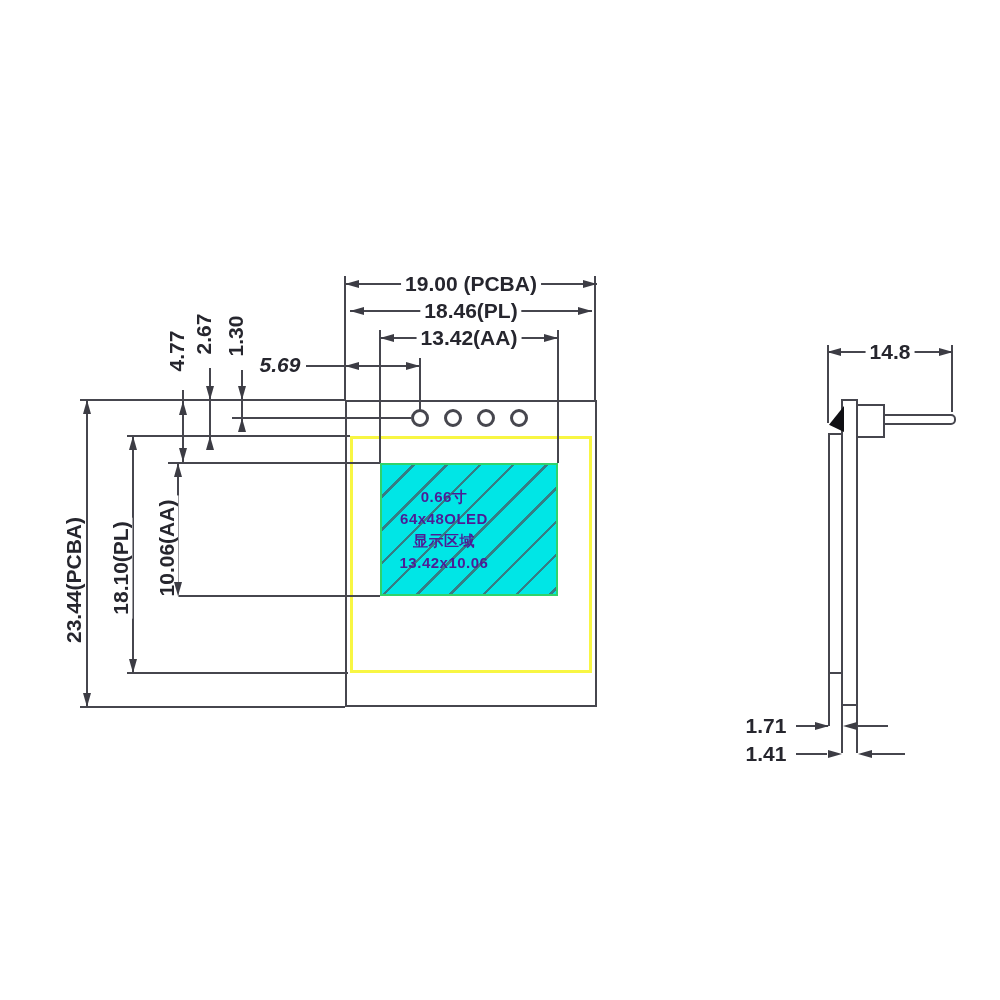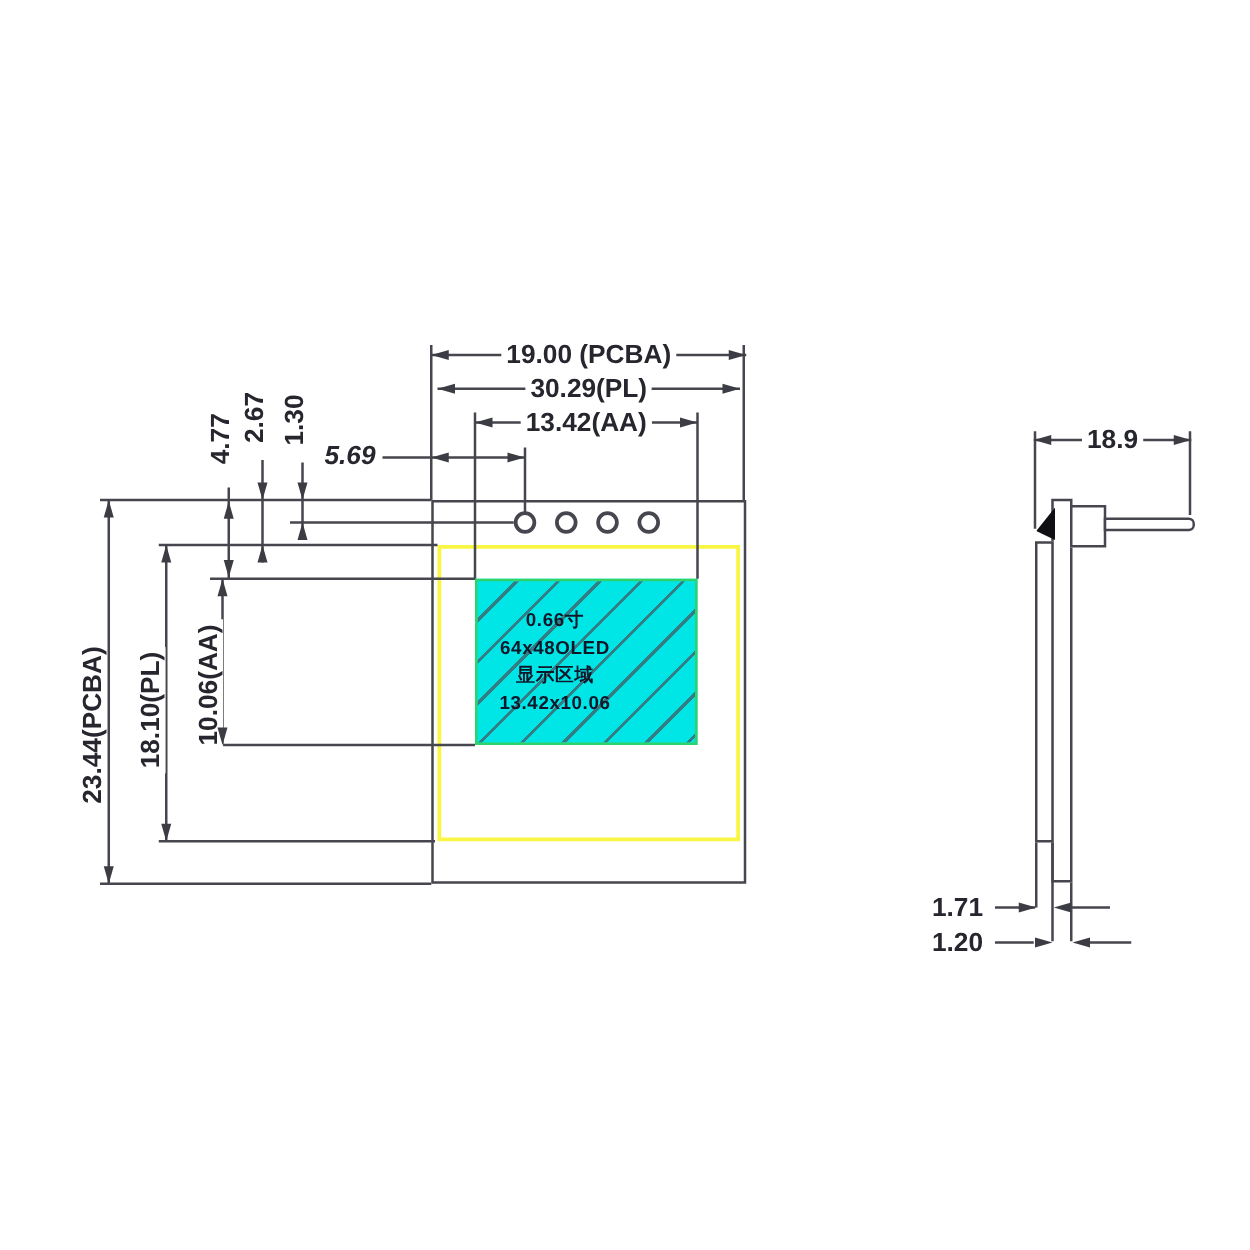--- a/index.html
+++ b/index.html
@@ -20,21 +20,21 @@
   
   .dlabel{position:absolute;transform:translate(-50%,-50%);background:#fff;color:#26262e;
           font-size:21px;font-weight:bold;white-space:nowrap;padding:0 4px;line-height:1.1;}
   .rot{transform:translate(-50%,-50%) rotate(-90deg);}
   .serif{font-family:Liberation Sans, sans-serif;font-weight:600;}
   
   .yellow{position:absolute;border:3px solid #f8f643;box-sizing:border-box;background:transparent;}
   .aa{position:absolute;box-sizing:border-box;border:2px solid #2fd36b;background-color:#00e6e6;
       background-image:repeating-linear-gradient(135deg,rgba(0,0,0,0) 0px,rgba(0,0,0,0) 21px,
         #357d85 21px,#357d85 23.5px);}
-  .aatext{position:absolute;text-align:center;color:#0f172a;font-weight:bold;font-size:15px;
+  .aatext{position:absolute;text-align:center;color:#4c1d95;font-weight:bold;font-size:15px;
           line-height:22px;letter-spacing:0.5px;}
   .wedge{position:absolute;background:#101014;clip-path:polygon(100% 0,100% 100%,0 72%);}
 </style>
 </head>
 <body>
 
 <div id="canvas">
 
   <div class="rect" style="left:345px;top:400px;width:252px;height:307px;"></div>
   <div class="yellow" style="left:350px;top:436px;width:242px;height:237px;"></div>
@@ -65,21 +65,21 @@
   <div class="vl" style="left:419px;top:358px;height:52px;"></div>
 
   <div class="hl" style="left:345px;top:283px;width:252px;"></div>
   <div class="arr al" style="left:345px;top:280px;"></div>
   <div class="arr ar" style="left:583px;top:280px;"></div>
   <div class="dlabel" style="left:471px;top:284px;"><span>19.00</span>&nbsp;<span class="serif">(PCBA)</span></div>
 
   <div class="hl" style="left:350px;top:310px;width:242px;"></div>
   <div class="arr al" style="left:350px;top:307px;"></div>
   <div class="arr ar" style="left:578px;top:307px;"></div>
-  <div class="dlabel" style="left:471px;top:311px;">30.29(PL)</div>
+  <div class="dlabel" style="left:471px;top:311px;">18.46(PL)</div>
 
   <div class="hl" style="left:380px;top:337px;width:178px;"></div>
   <div class="arr al" style="left:380px;top:334px;"></div>
   <div class="arr ar" style="left:544px;top:334px;"></div>
   <div class="dlabel" style="left:469px;top:338px;">13.42(AA)</div>
 
   <div class="hl" style="left:306px;top:365px;width:114px;"></div>
   <div class="arr al" style="left:345px;top:362px;"></div>
   <div class="arr ar" style="left:406px;top:362px;"></div>
   <div class="dlabel" style="left:280px;top:365px;font-style:italic;">5.69</div>
@@ -112,21 +112,21 @@
   <div class="vl" style="left:241px;top:370px;height:60px;"></div>
   <div class="arr ad" style="left:238px;top:386px;"></div>
   <div class="arr au" style="left:238px;top:418px;"></div>
   <div class="dlabel rot" style="left:236px;top:336px;">1.30</div>
 
   <div class="vl" style="left:827px;top:345px;height:78px;"></div>
   <div class="vl" style="left:951px;top:345px;height:67px;"></div>
   <div class="hl" style="left:827px;top:351px;width:126px;"></div>
   <div class="arr al" style="left:827px;top:348px;"></div>
   <div class="arr ar" style="left:939px;top:348px;"></div>
-  <div class="dlabel" style="left:890px;top:352px;">18.9</div>
+  <div class="dlabel" style="left:890px;top:352px;">14.8</div>
 
   <div class="rect" style="left:841px;top:399px;width:17px;height:307px;"></div>
   <div class="rect" style="left:828px;top:433px;width:15px;height:241px;"></div>
   <div class="rect" style="left:856px;top:404px;width:29px;height:34px;"></div>
   <div class="rect" style="left:883px;top:414px;width:73px;height:11px;border-radius:0 5px 5px 0;"></div>
   <div class="wedge" style="left:829px;top:406px;width:15px;height:26px;"></div>
 
   <div class="vl" style="left:828px;top:674px;height:52px;"></div>
   <div class="vl" style="left:841px;top:674px;height:79px;"></div>
   <div class="vl" style="left:856px;top:706px;height:47px;"></div>
@@ -134,15 +134,15 @@
   <div class="hl" style="left:796px;top:725px;width:32px;"></div>
   <div class="arr ar" style="left:815px;top:722px;"></div>
   <div class="arr al" style="left:843px;top:722px;"></div>
   <div class="hl" style="left:857px;top:725px;width:31px;"></div>
   <div class="dlabel" style="left:766px;top:726px;">1.71</div>
 
   <div class="hl" style="left:796px;top:753px;width:31px;"></div>
   <div class="arr ar" style="left:828px;top:750px;"></div>
   <div class="arr al" style="left:858px;top:750px;"></div>
   <div class="hl" style="left:872px;top:753px;width:33px;"></div>
-  <div class="dlabel" style="left:766px;top:754px;">1.20</div>
+  <div class="dlabel" style="left:766px;top:754px;">1.41</div>
 
 </div>
 
 </body></html>

